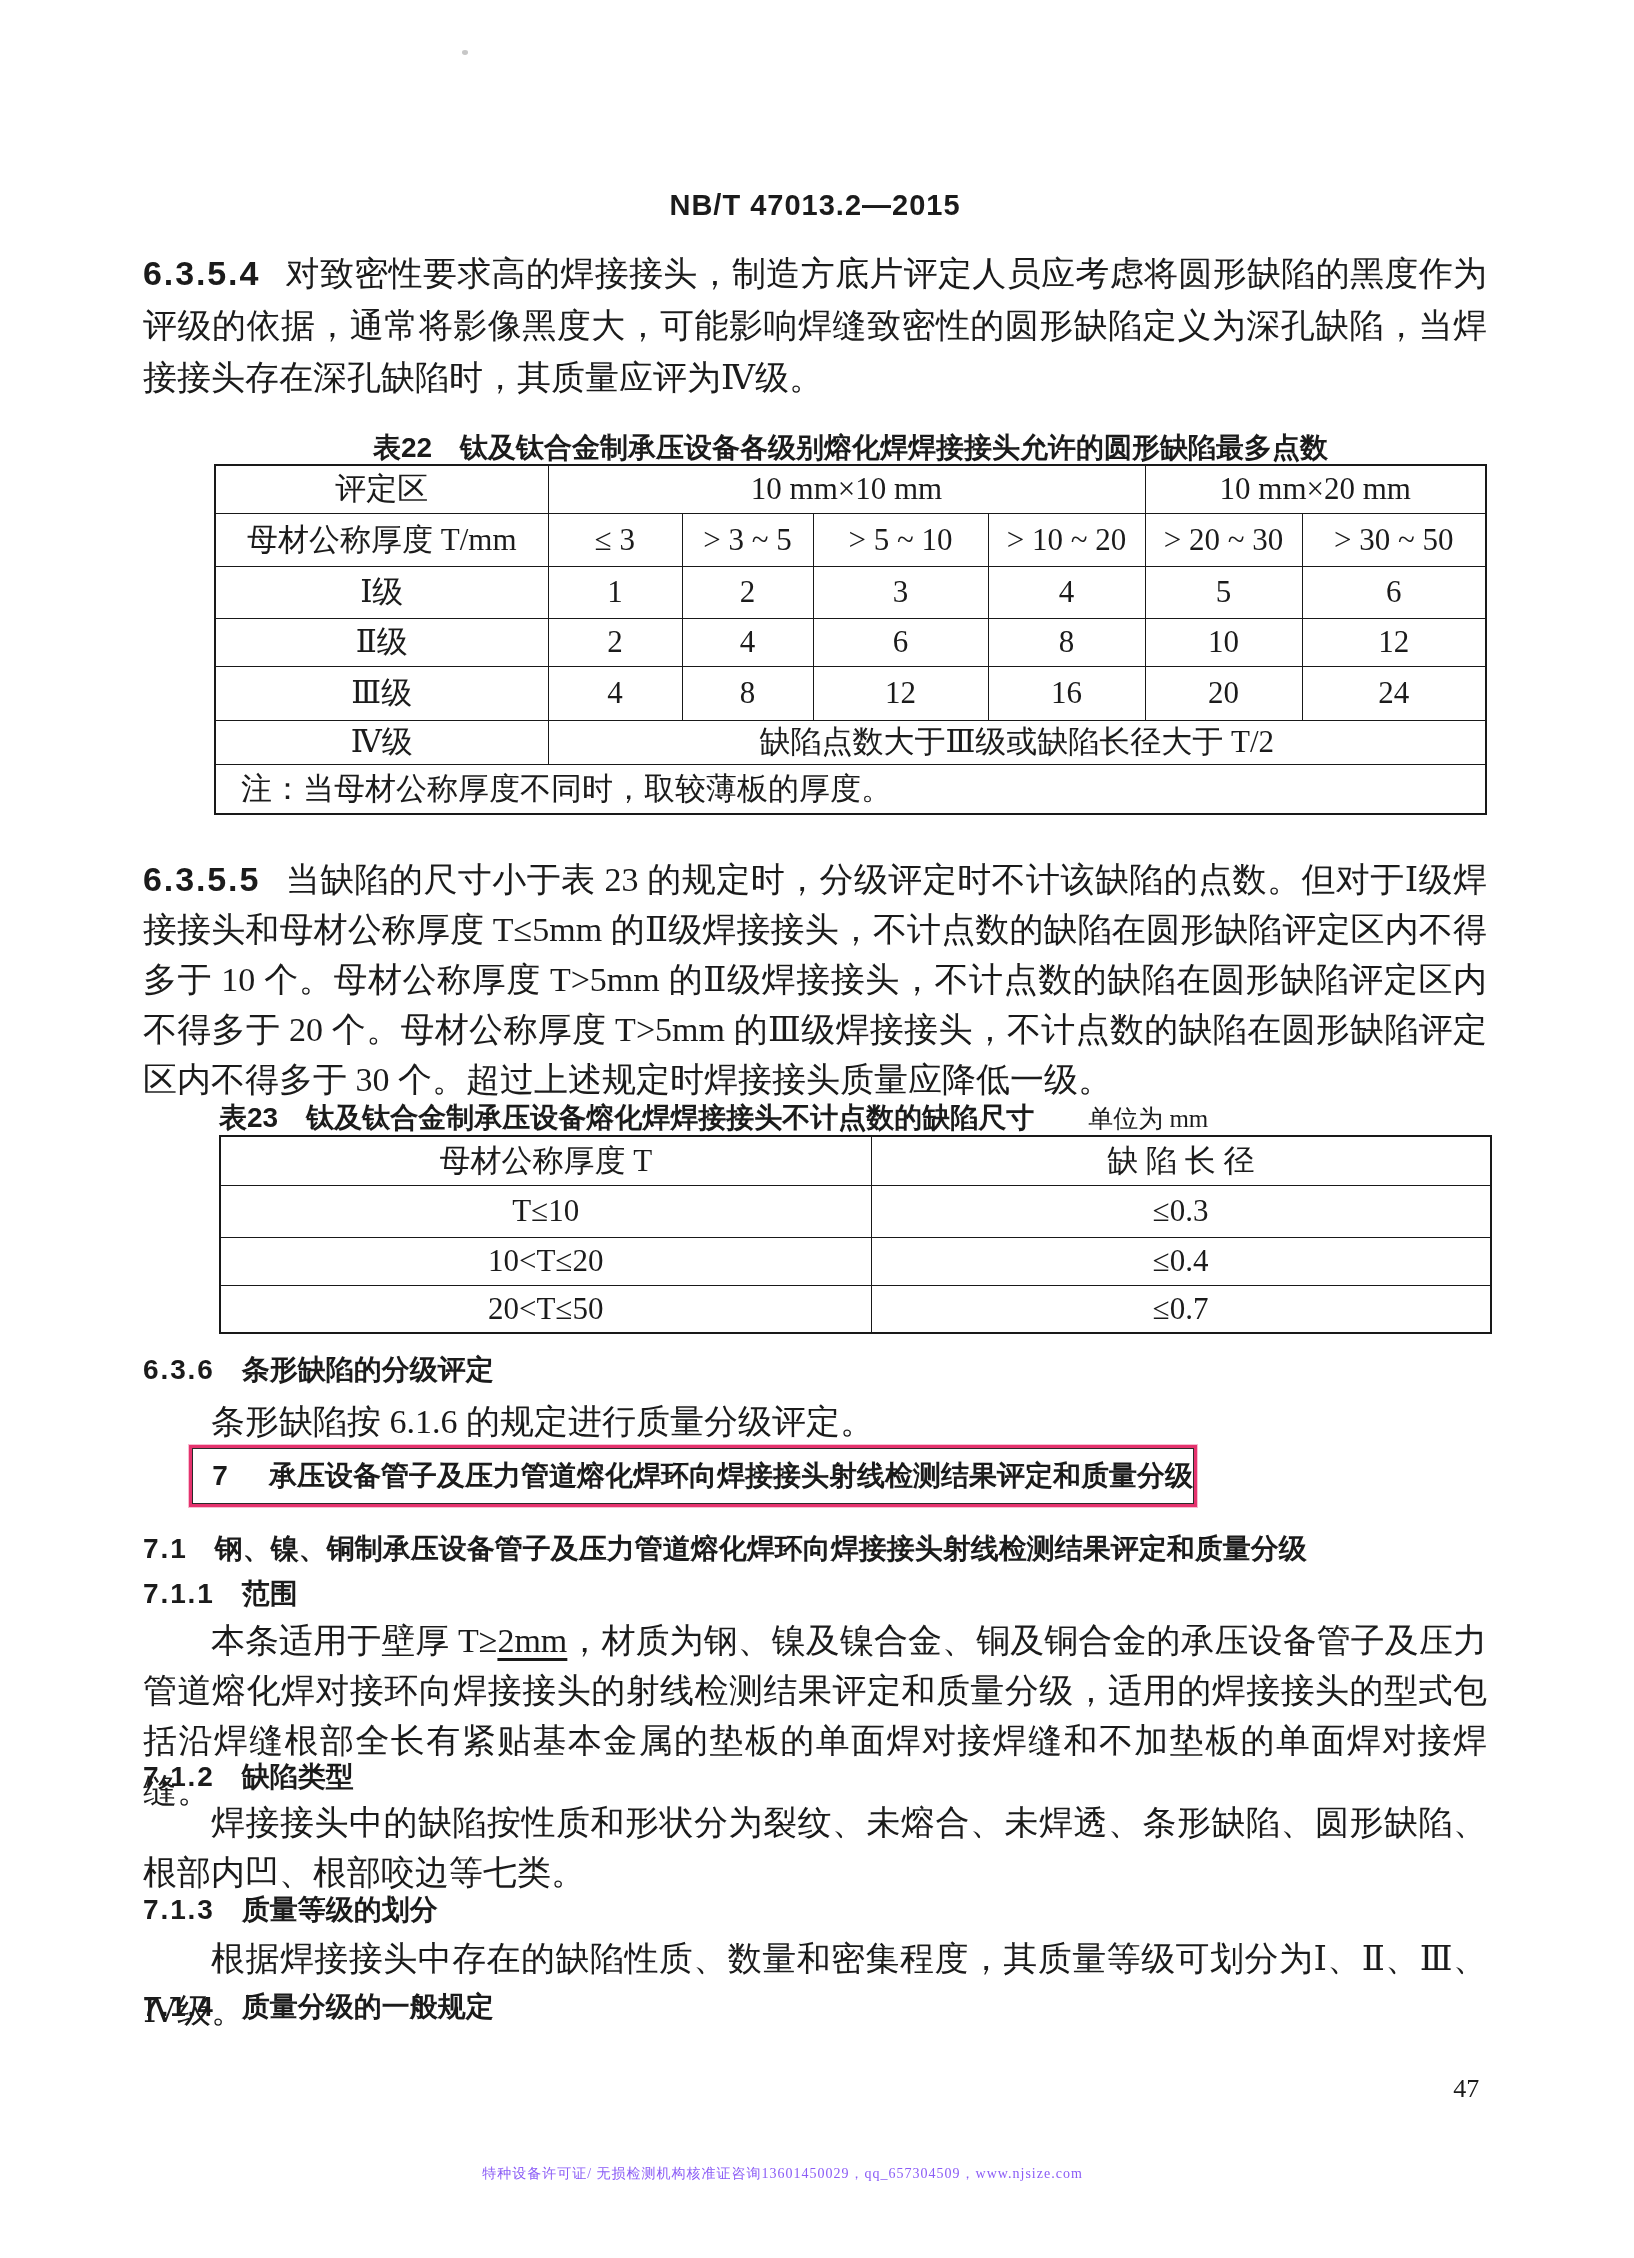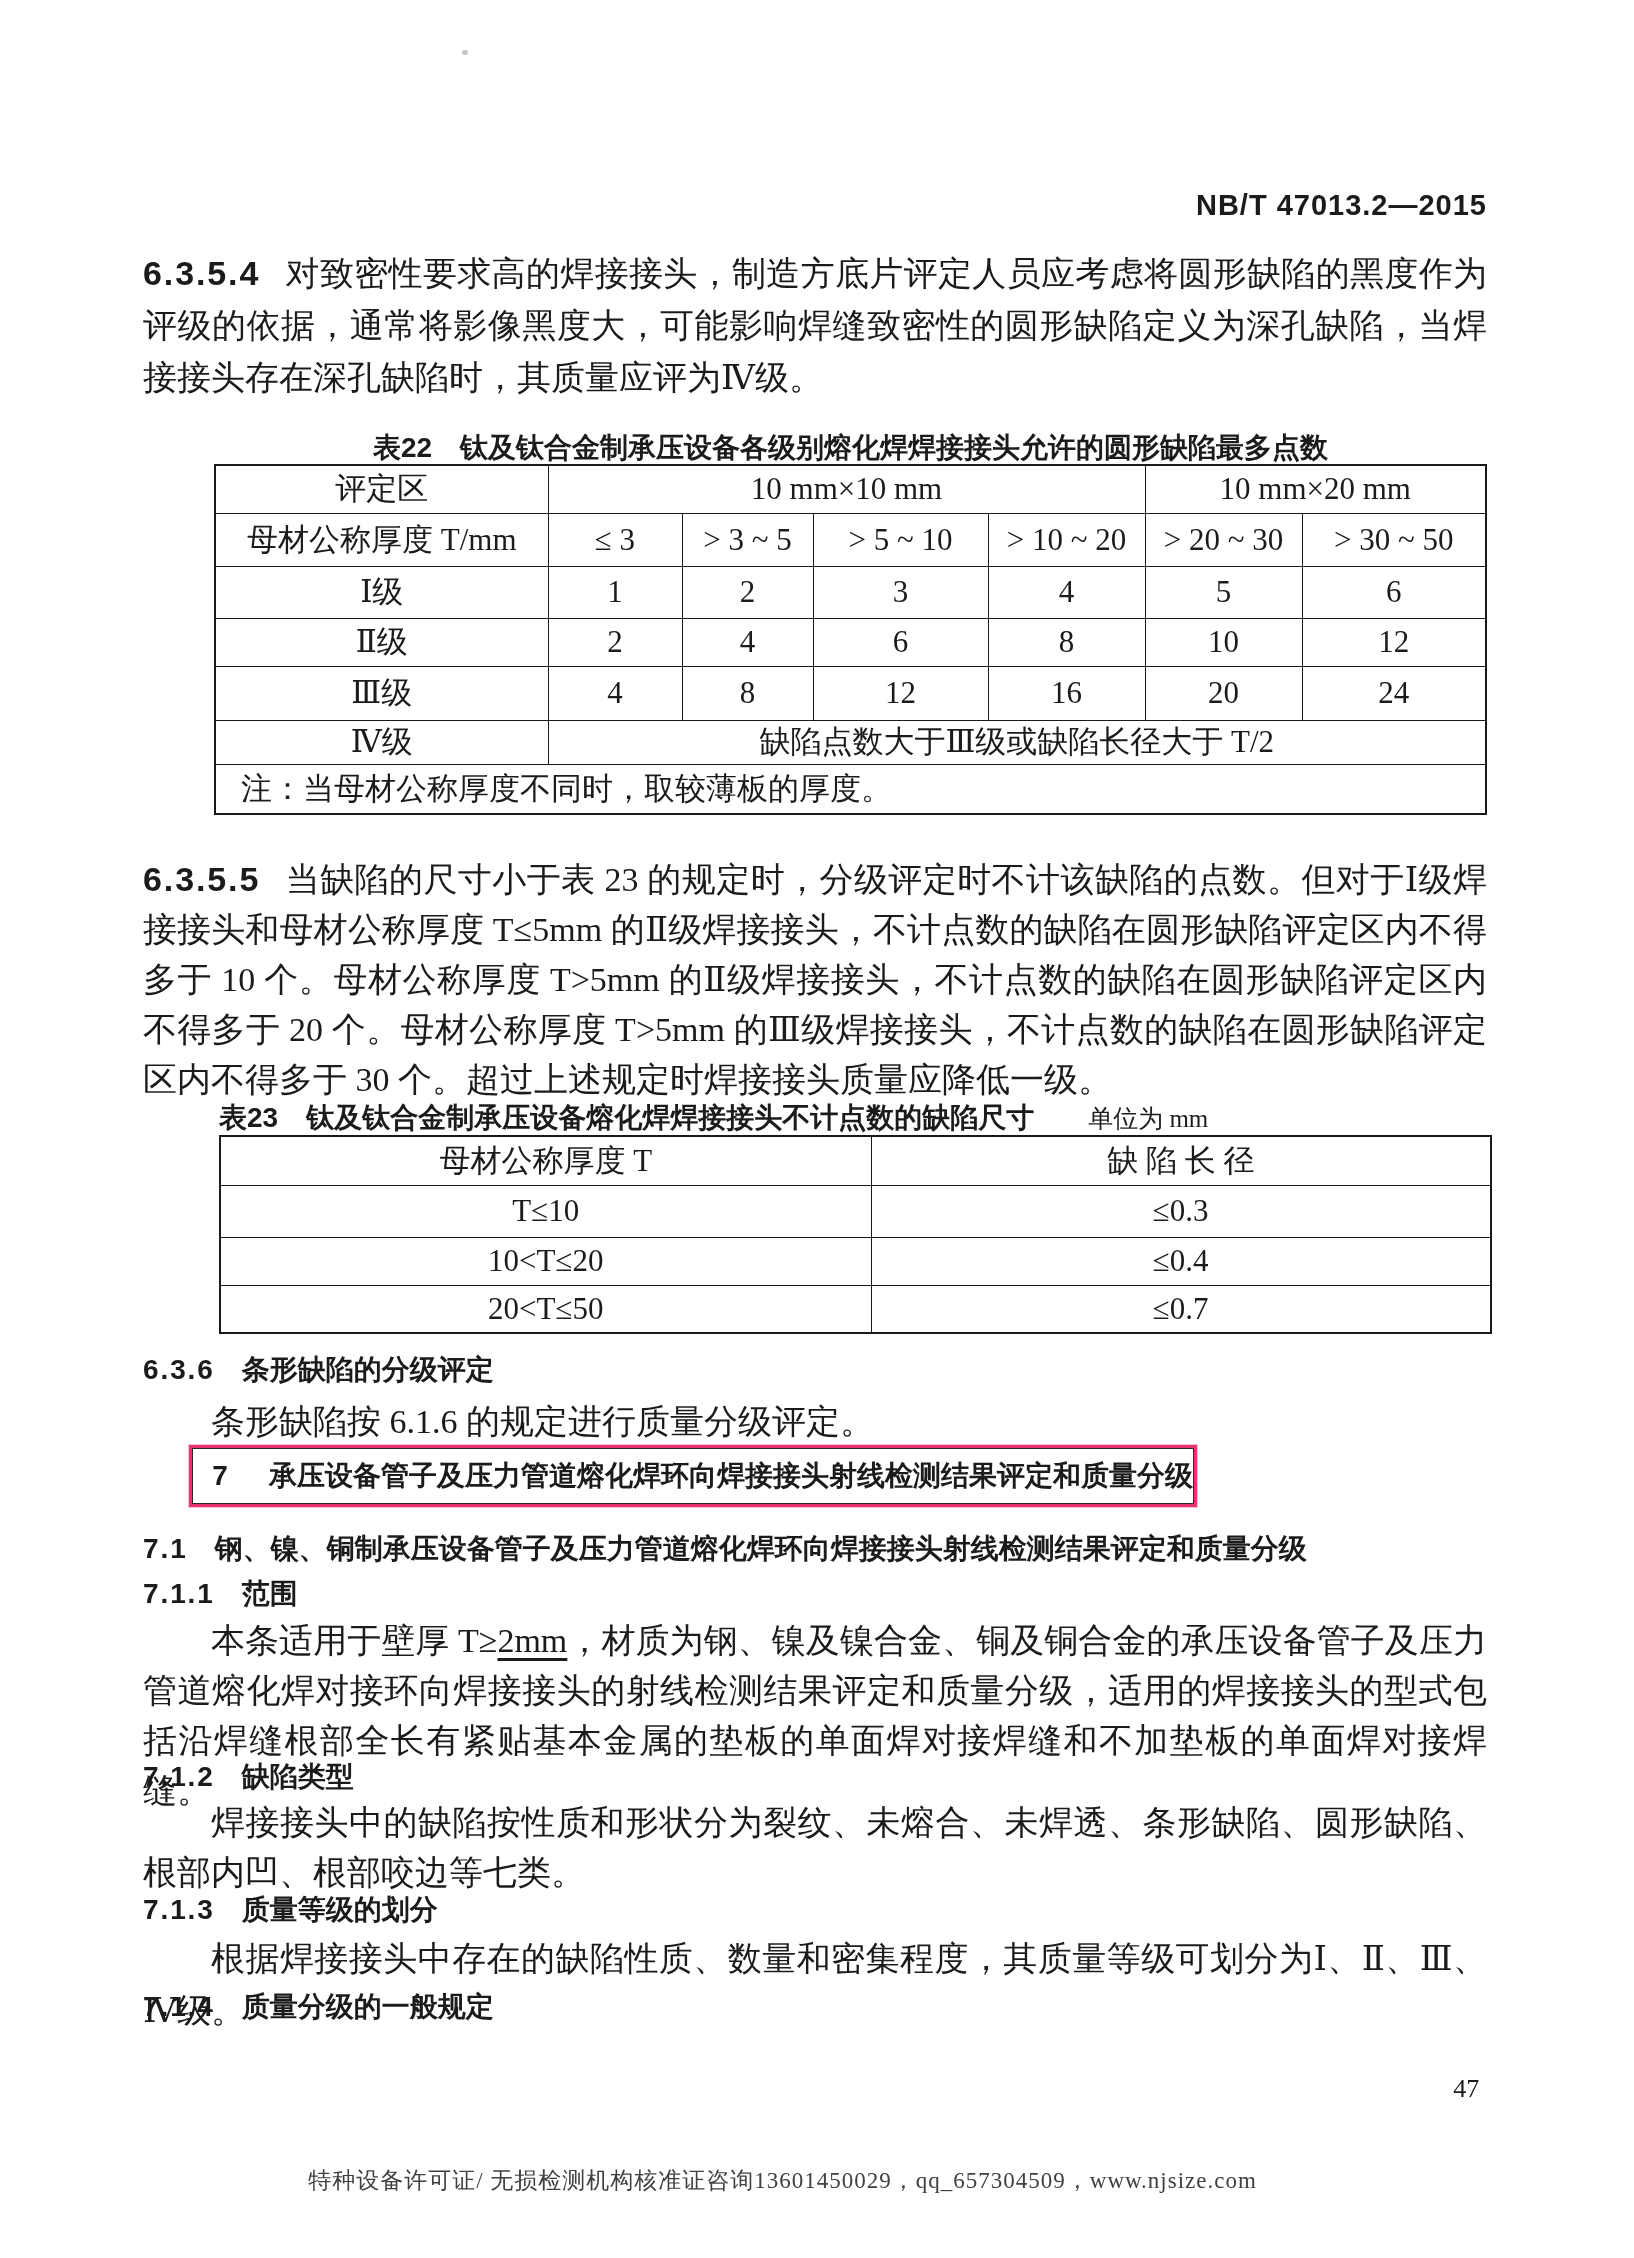--- a/index.html
+++ b/index.html
@@ -5,21 +5,21 @@
   html,body{margin:0;padding:0;}
   body{
     width:1635px;height:2258px;position:relative;overflow:hidden;
     background:#ffffff;color:#1b1b1b;
     font-family:"Liberation Serif","DejaVu Serif",serif;
   }
   .page{position:absolute;left:143px;top:0;width:1344px;height:2258px;}
   .abs{position:absolute;left:0;width:1344px;margin:0;}
 
   .hdr{
-    top:189px;text-align:right;
+    top:189px;text-align:center;
     font-family:"Liberation Sans","DejaVu Sans",sans-serif;
     font-weight:bold;font-size:29px;letter-spacing:1px;
   }
   .para{font-size:34px;line-height:52px;text-align:justify;}
   .para .num{
     font-family:"Liberation Sans","DejaVu Sans",sans-serif;
     font-weight:bold;letter-spacing:1.9px;margin-right:25px;
   }
   .indent{text-indent:2em;}
   .heading{
@@ -53,21 +53,21 @@
     border:1.9px solid #2a2a2a;display:flex;align-items:center;
     padding-left:19.3px;
     font-family:"Liberation Sans","DejaVu Sans",sans-serif;
     font-weight:bold;font-size:28px;
   }
   .pink-inner .hnum{margin-right:41px;}
 
   .pagenum{position:absolute;right:7.7px;top:2074px;font-size:26px;margin-left:10px;}
   .footer{
     position:absolute;left:0;top:2165px;width:1565px;text-align:center;
-    color:#404040;font-size:23px;letter-spacing:1px;
+    color:#8b5cf6;font-size:14px;letter-spacing:1px;
   }
   .artifact{
     position:absolute;left:462px;top:50px;width:5.8px;height:4.8px;
     background:#a9a9a9;border-radius:50%;opacity:.65;
   }
   .u-underline{text-decoration:underline;text-underline-offset:5.8px;}
 </style>
 </head>
 <body>
 

